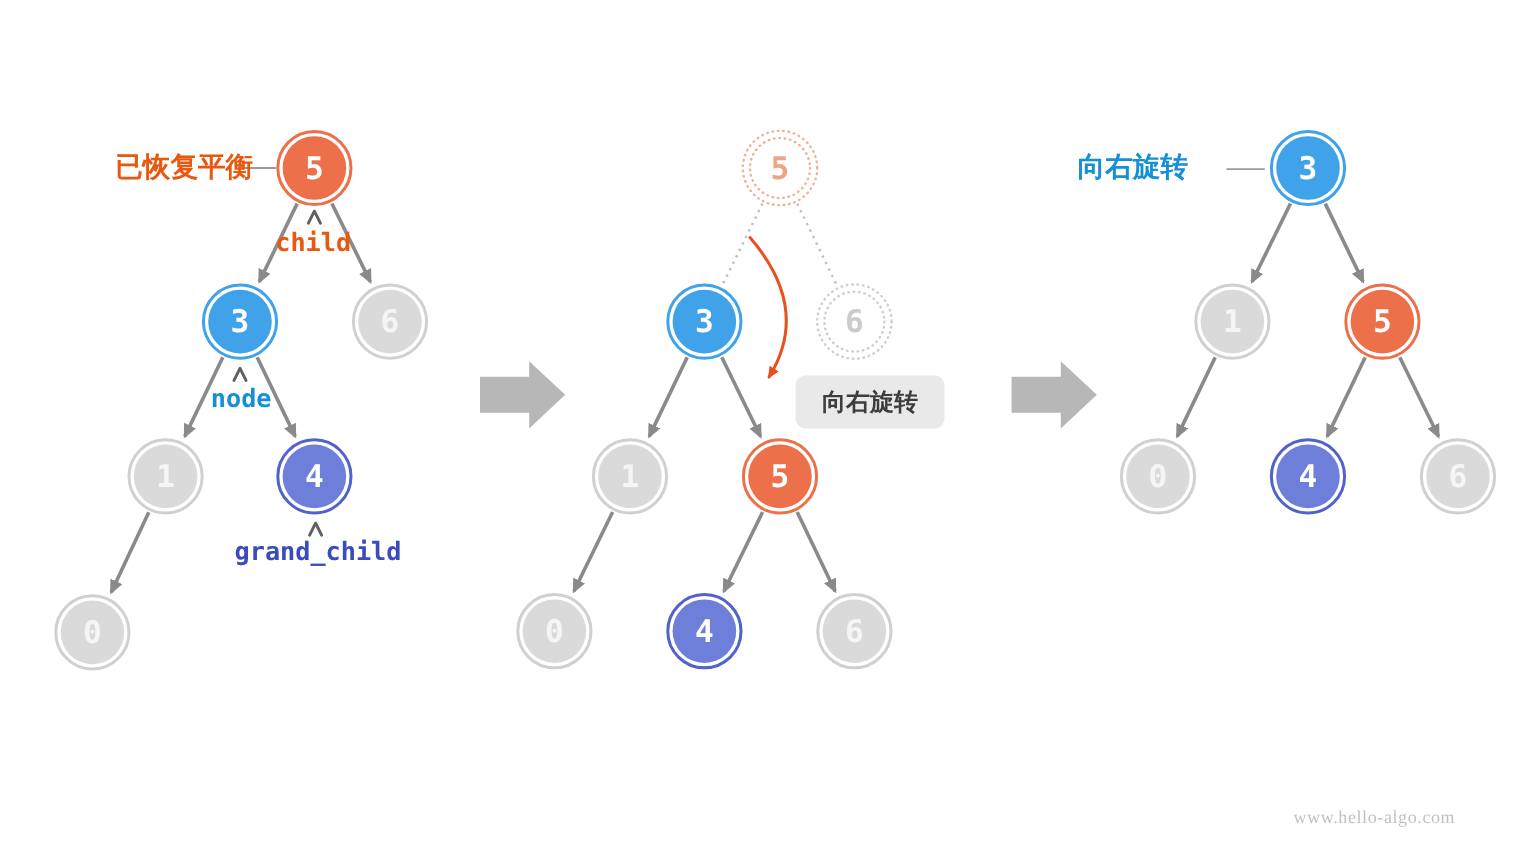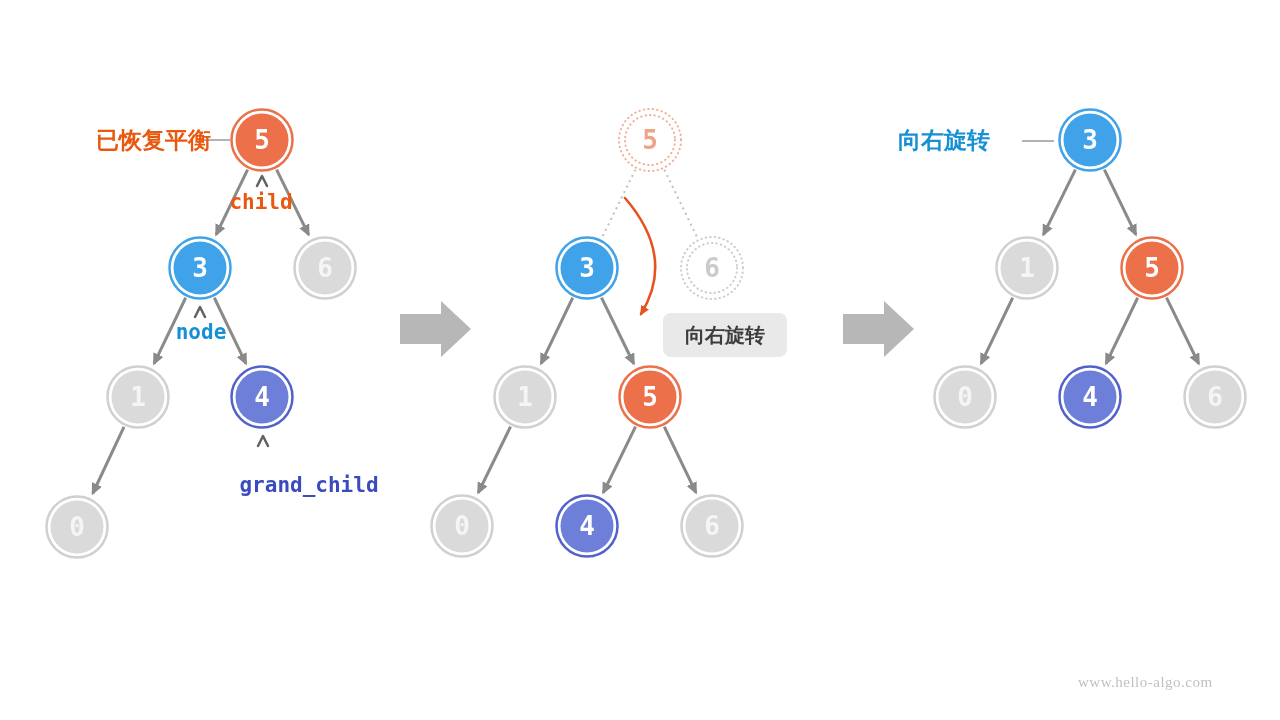--- a/index.html
+++ b/index.html
@@ -25,21 +25,21 @@
   }
   .cjk { font-size: 23px; font-family: "DejaVu Sans", sans-serif; }
   .code {
     font-family: "DejaVu Sans Mono", monospace;
     font-size: 21px;
     transform: translateX(-50%);
   }
   .lbl-unbalanced { left: 96px; top: 127px; color: var(--label_orange); }
   .lbl-node       { left: 261px; top: 190px; color: var(--label_orange); }
   .lbl-child      { left: 201px; top: 320px; color: var(--label_blue); }
-  .lbl-grand      { left: 265px; top: 473px; color: var(--label_indigo); margin-left: 44px; }
+  .lbl-grand      { left: 265px; top: 448px; color: var(--label_indigo); }
   .lbl-rebalanced { left: 898px; top: 127px; color: var(--label_blue); }
   .rotate-box {
     position: absolute;
     left: 663px; top: 313px;
     width: 124px; height: 44px;
     background: var(--rotate_box_bg);
     border-radius: 8px;
     display: flex; align-items: center; justify-content: center;
     color: var(--rotate_box_text);
     font-size: 20px; font-weight: bold;

